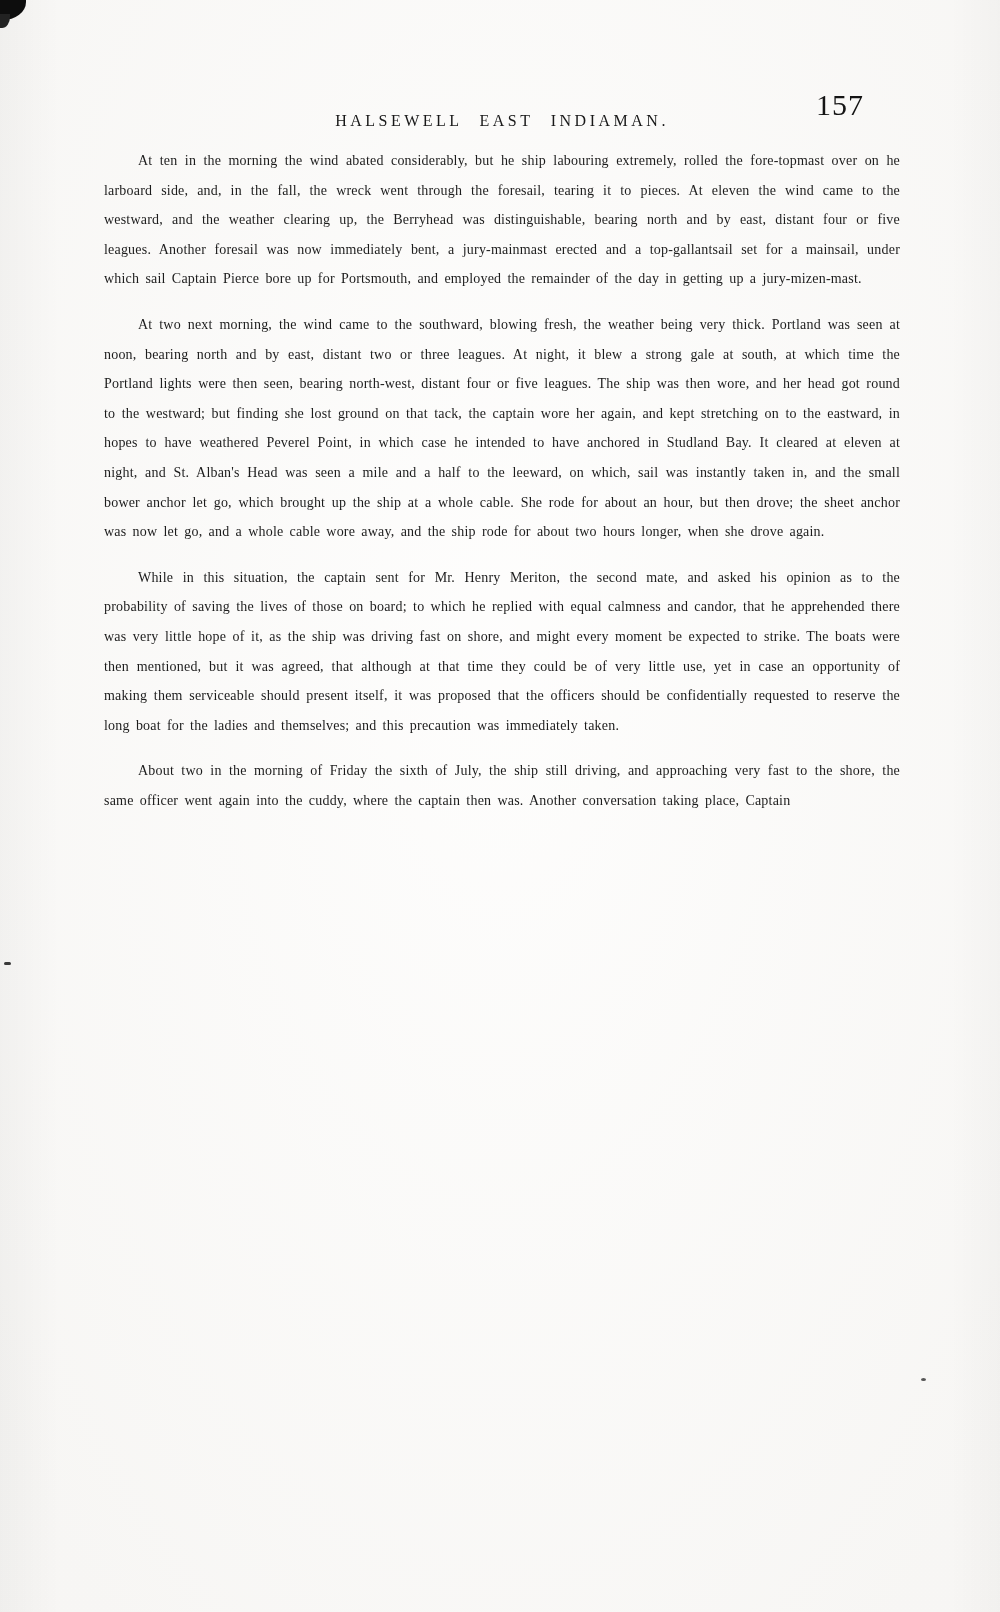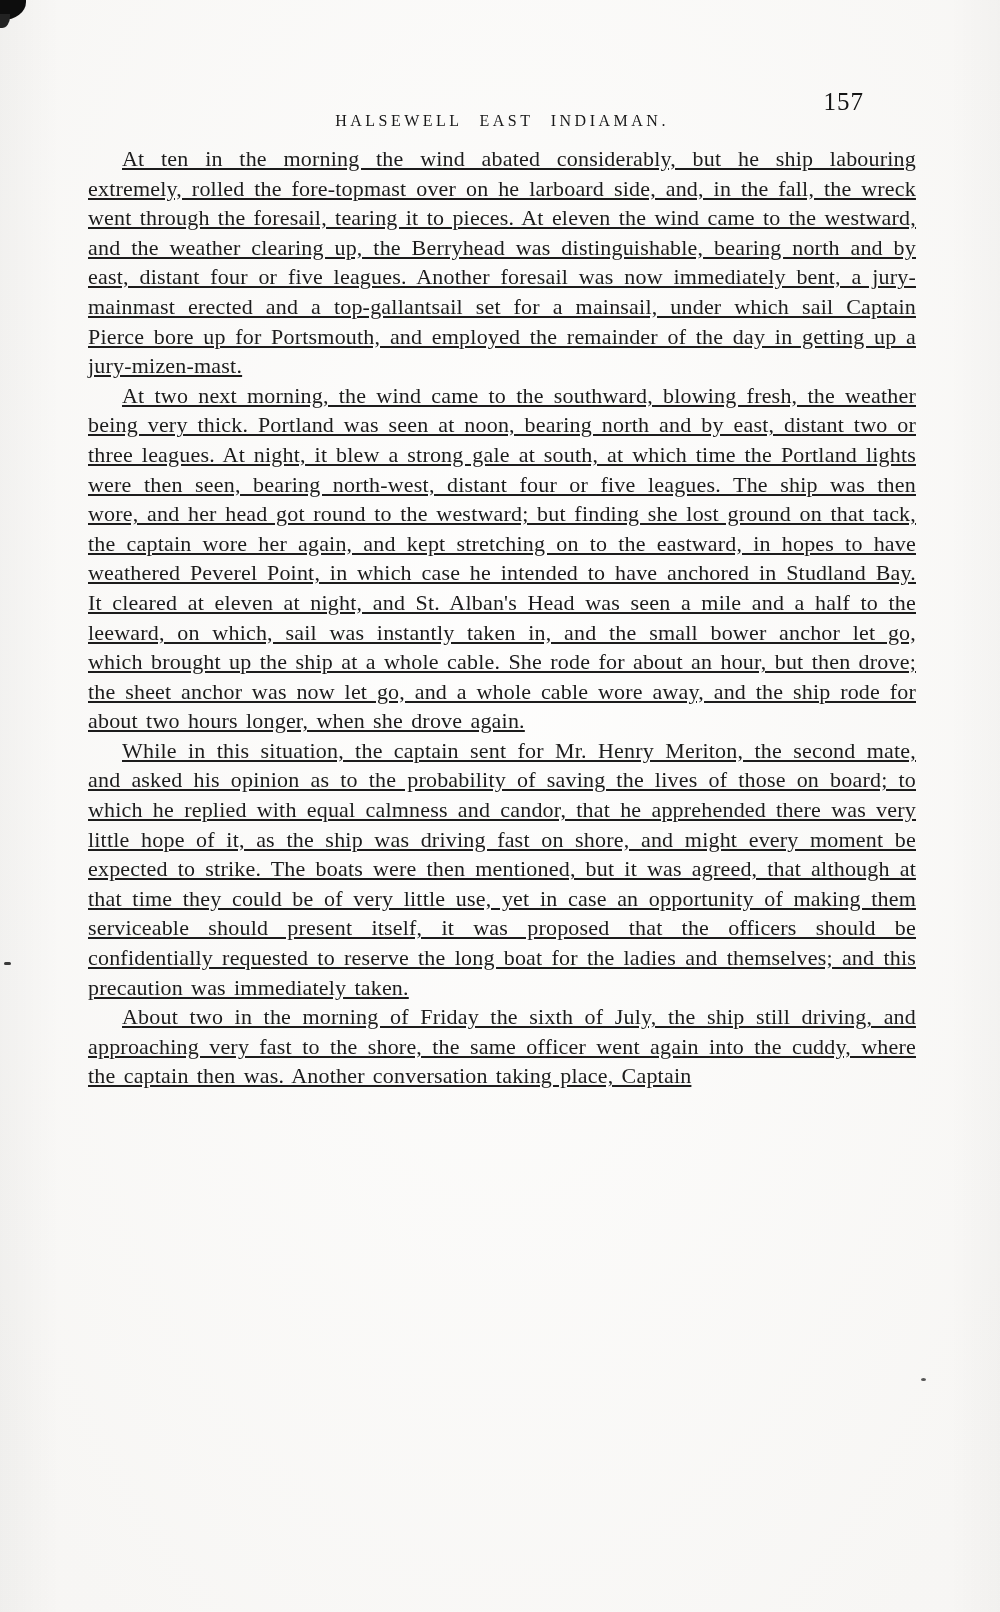--- a/index.html
+++ b/index.html
@@ -49,34 +49,33 @@
     font-size: 16px;
     letter-spacing: 3.5px;
     word-spacing: 10px;
     color: #181818;
     font-family: "Liberation Serif", "DejaVu Serif", serif;
   }
   .page-number {
     position: absolute;
     right: 52px;
     top: -4px;
-    font-size: 25px;
+    font-size: 30px;
     letter-spacing: 1px;
     color: #141414;
   }
   .body-text p {
-    margin: 0;
+    margin: 16px;
     text-align: justify;
     text-indent: 34px;
-    font-size: 22px;
+    font-size: 14px;
     line-height: 29.6px;
     word-spacing: 2.5px;
     letter-spacing: 0.2px;
     color: #1c1c1c;
-    text-decoration: underline;
   }
   
   .artifact {
     position: absolute;
     background: #111;
   }
   .artifact.corner-blot {
     left: 0; top: 0;
     width: 26px; height: 20px;
     border-radius: 0 0 90% 0;

